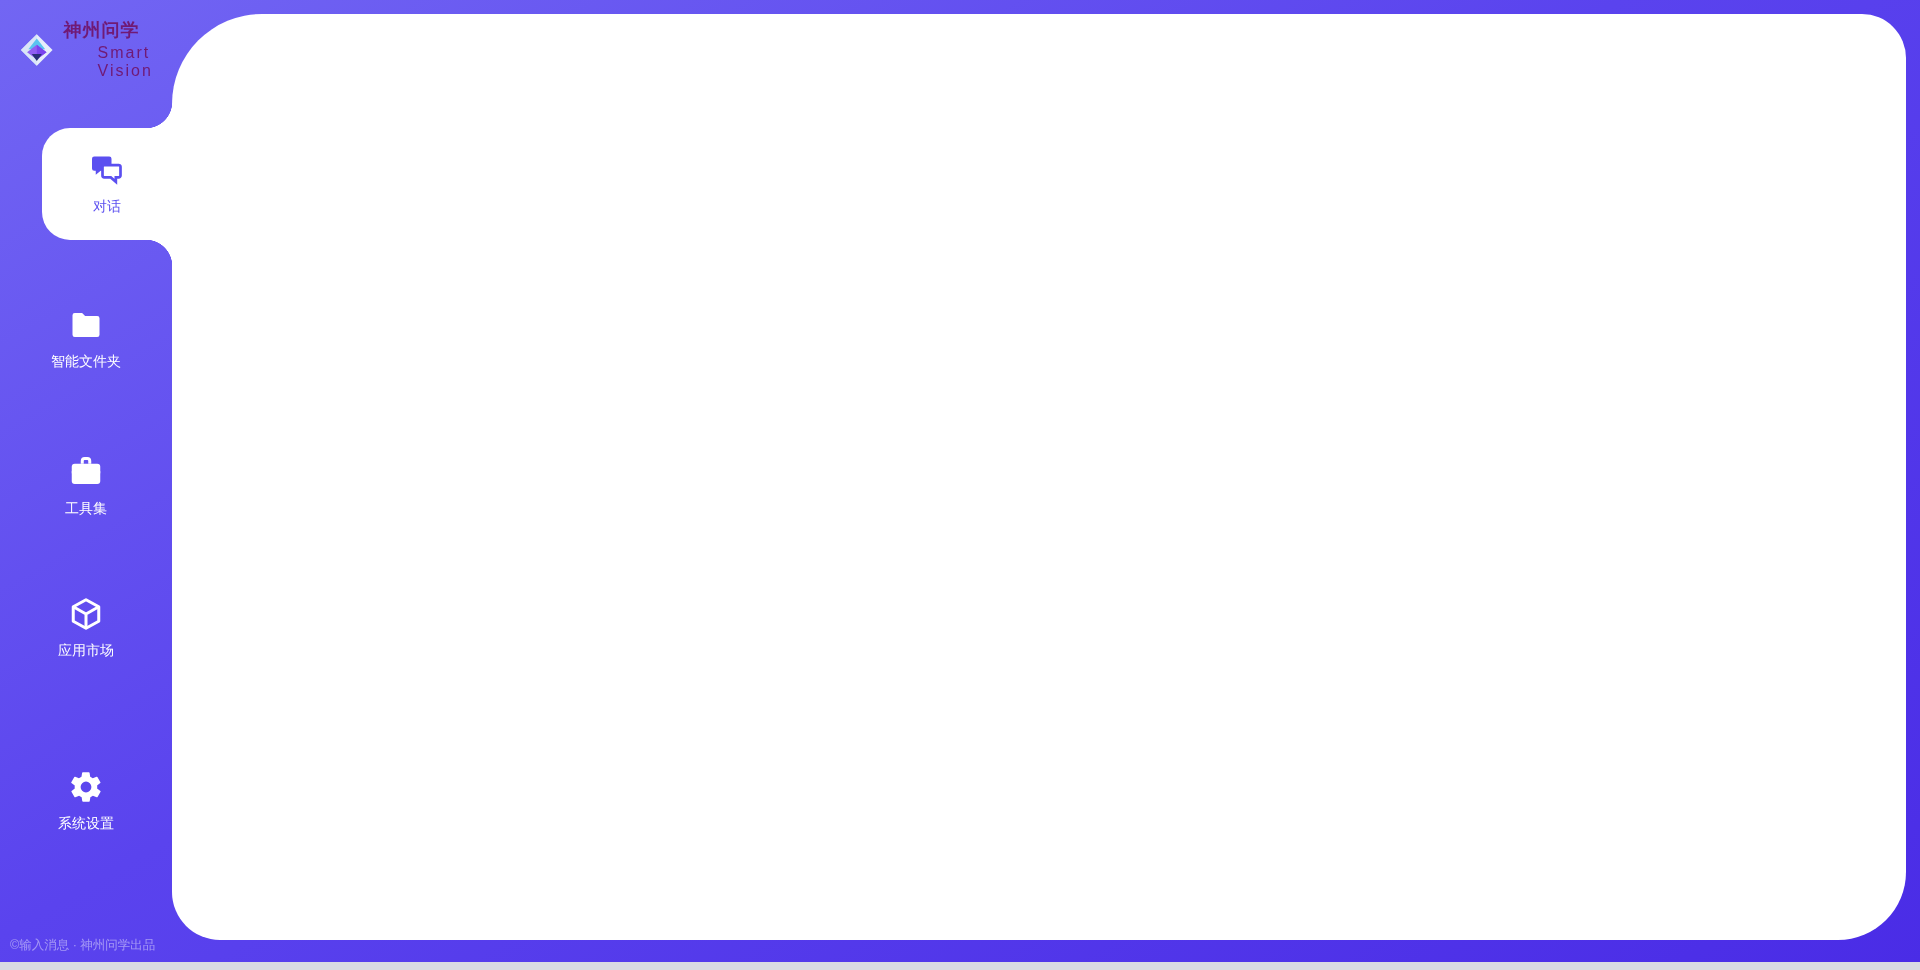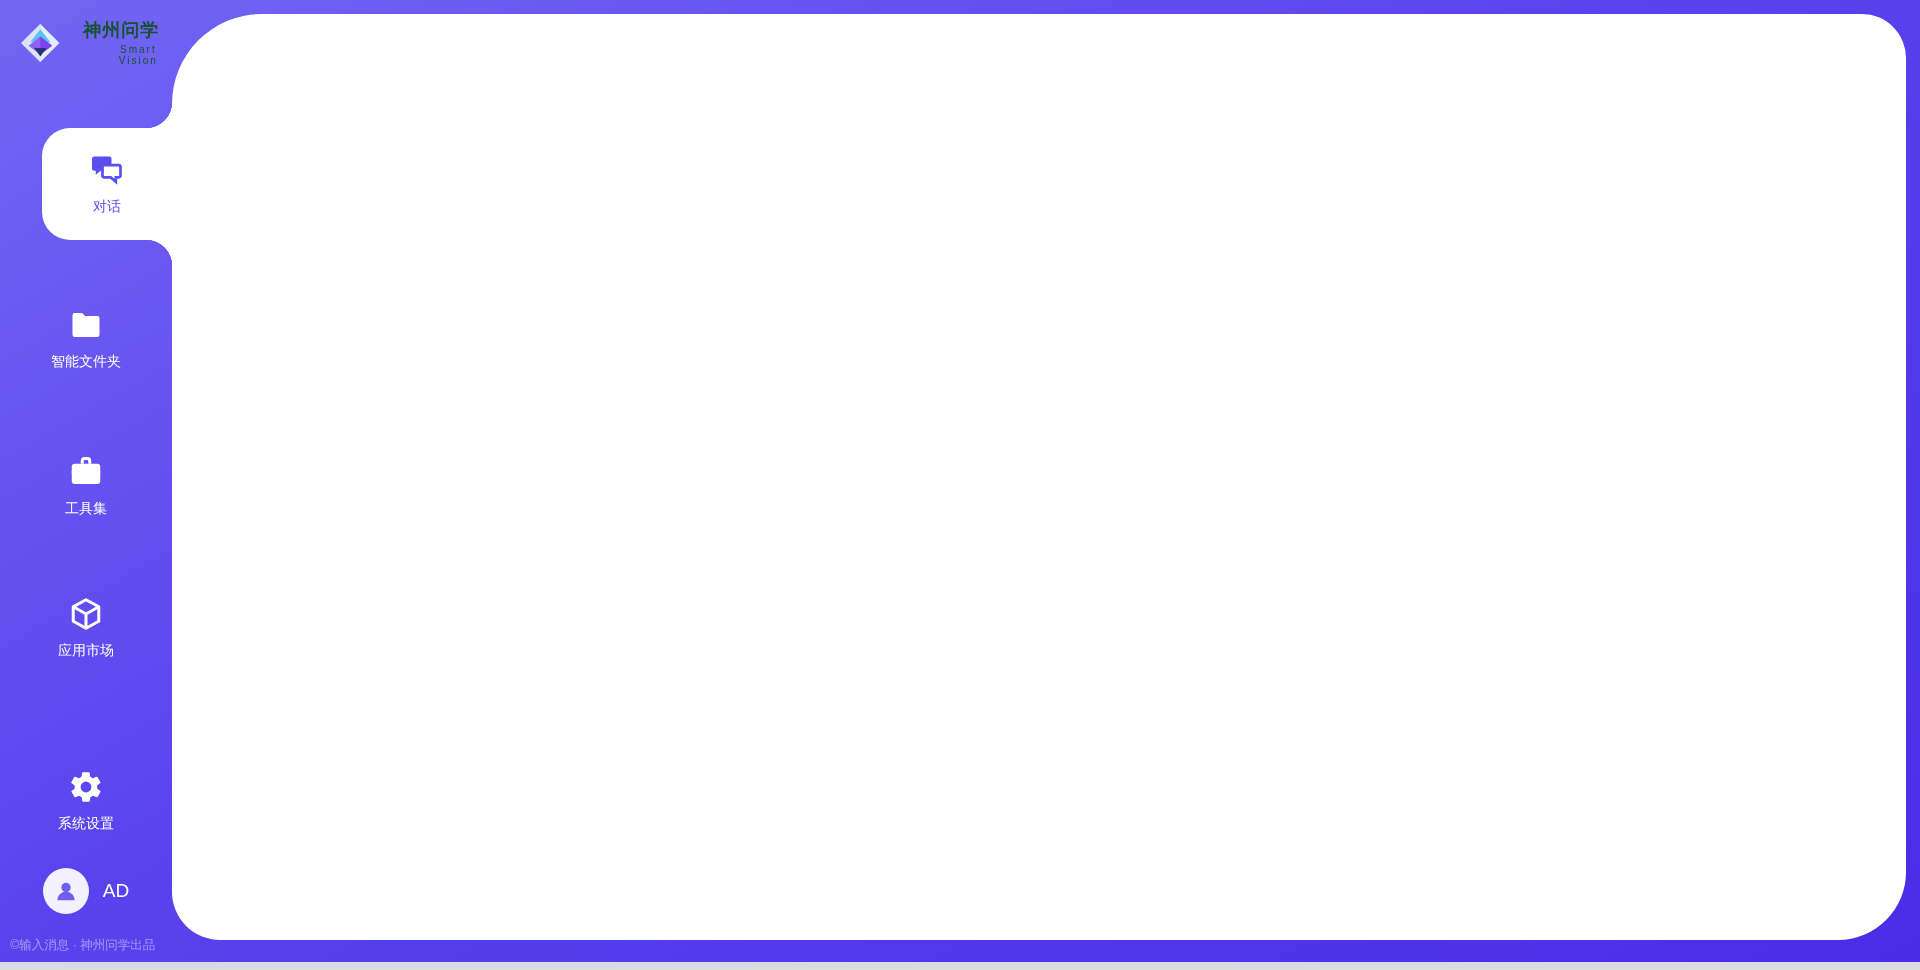--- a/index.html
+++ b/index.html
@@ -17,23 +17,23 @@
     position:absolute; left:172px; top:14px; right:14px; bottom:30px;
     background:#ffffff;
     border-radius:90px 44px 68px 48px;
     z-index:1;
   }
 
   
   .sidebar { position:absolute; left:0; top:0; width:172px; height:100%; z-index:2; }
   .brand { display:flex; align-items:center; gap:10px; padding:20px 0 0 20px; }
   .brand-logo { width:46px; height:46px; }
-  .brand-text { color:#14532d; line-height:1.15;text-align:center; }
+  .brand-text { color:#701a75; line-height:1.15; }
   .brand-title { font-size:18px; font-weight:bold; letter-spacing:1px; }
-  .brand-sub { font-size:10px; letter-spacing:2px; margin-top:3px;margin-left:34px; }
+  .brand-sub { font-size:16px; letter-spacing:2px; margin-top:3px;margin-left:34px; }
 
   .nav-item {
     position:absolute; left:0; width:172px; height:112px;
     display:flex; flex-direction:column; align-items:center; justify-content:center;
     color:#ffffff; cursor:pointer;
   }
   .nav-item .nav-icon { width:36px; height:36px; color:#fff; }
   .nav-item .nav-label { font-size:14px; margin-top:10px; }
   .nav-item.active {
     left:42px; width:130px; background:#ffffff;
@@ -167,29 +167,20 @@
     <div class="nav-label">应用市场</div>
   </div>
 
   <div class="nav-item ni-5">
     <svg class="nav-icon" viewBox="0 0 24 24">
       <path fill="currentColor" d="M19.4 13a7.9 7.9 0 0 0 .1-1 7.9 7.9 0 0 0-.1-1l2.1-1.6a.5.5 0 0 0 .1-.6l-2-3.4a.5.5 0 0 0-.6-.2l-2.5 1a7.6 7.6 0 0 0-1.7-1l-.4-2.6a.5.5 0 0 0-.5-.4h-4a.5.5 0 0 0-.5.4l-.4 2.6a7.6 7.6 0 0 0-1.7 1l-2.5-1a.5.5 0 0 0-.6.2l-2 3.4a.5.5 0 0 0 .1.6L4.5 11a7.9 7.9 0 0 0 0 2l-2.1 1.6a.5.5 0 0 0-.1.6l2 3.4c.1.2.4.3.6.2l2.5-1a7.6 7.6 0 0 0 1.7 1l.4 2.6c.1.2.3.4.5.4h4c.3 0 .5-.2.5-.4l.4-2.6a7.6 7.6 0 0 0 1.7-1l2.5 1c.2.1.5 0 .6-.2l2-3.4a.5.5 0 0 0-.1-.6zM12 15.6a3.6 3.6 0 1 1 0-7.2 3.6 3.6 0 0 1 0 7.2z"></path>
     </svg>
     <div class="nav-label">系统设置</div>
   </div>
 
-  <div class="user-row">
-    <div class="avatar">
-      <svg viewBox="0 0 24 24">
-        <circle cx="12" cy="9" r="4" fill="#6f5ff0"></circle>
-        <path d="M4.5 20a7.5 7.5 0 0 1 15 0z" fill="#6f5ff0"></path>
-      </svg>
-    </div>
-    <div class="user-name">AD</div>
-  </div>
 
   <div class="copyright">©输入消息 · 神州问学出品</div>
 </div>
 
 <div class="content">
 
   <div class="greeting">
     <svg class="greeting-logo">
         <use href="#logo-diamond"></use>
       </svg>

